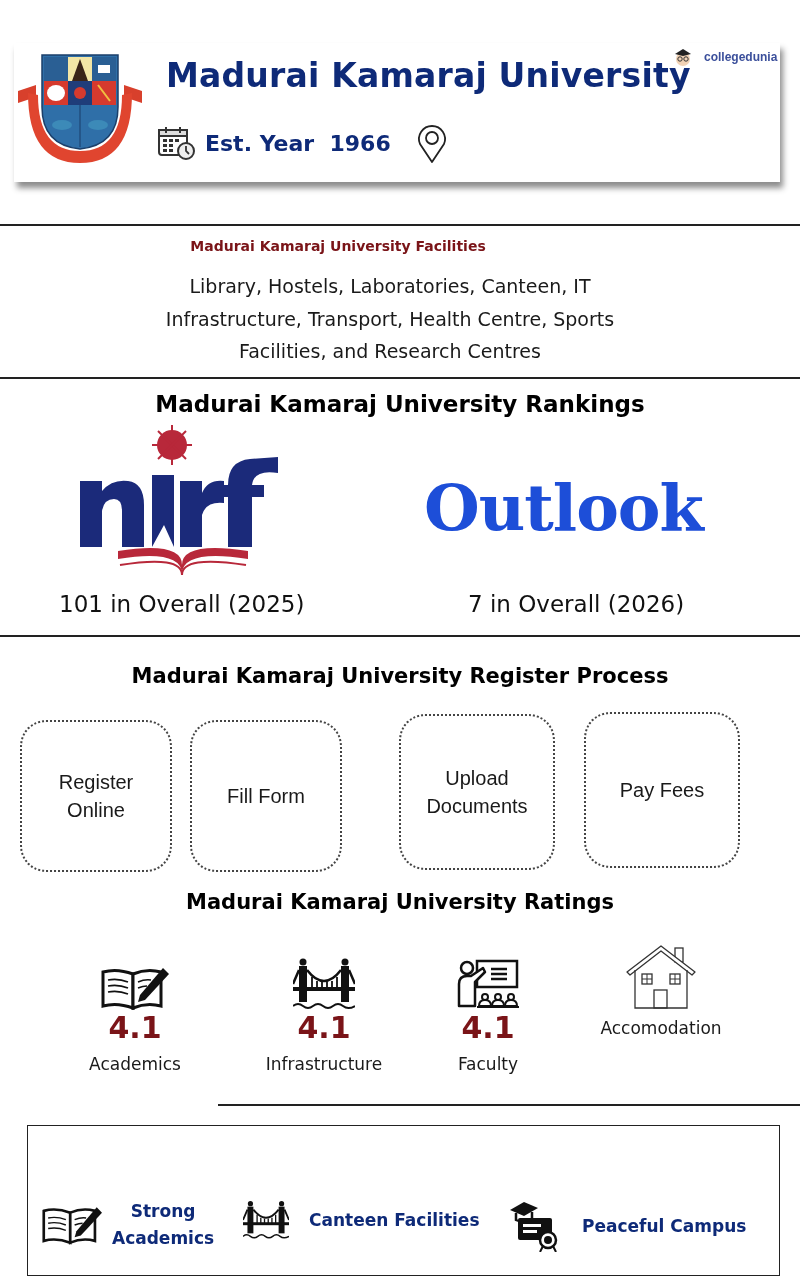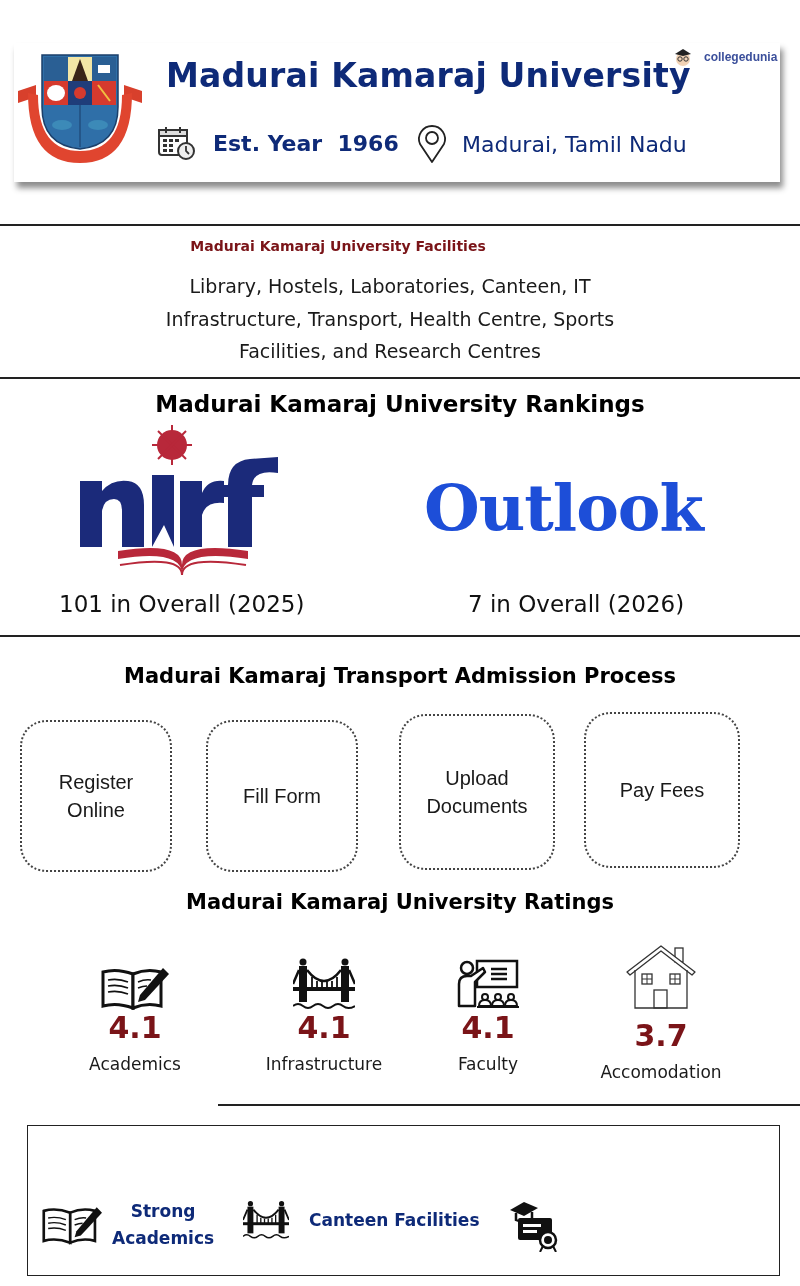--- a/index.html
+++ b/index.html
@@ -11,21 +11,21 @@
     position: absolute; left: 14px; top: 43px; width: 766px; height: 139px;
     background: #fff; box-shadow: 3px 6px 6px rgba(0,0,0,0.45);
   }
   .uni-logo { position: absolute; left: 14px; top: 45px; width: 132px; height: 120px; }
   .uni-title {
     position: absolute; left: 166px; top: 56px; font-size: 33px; font-weight: bold;
     color: #0e2a78; letter-spacing: 0.2px; white-space: nowrap;
   }
   .brand { position: absolute; left: 673px; top: 46px; display: flex; align-items: center; gap: 11px; }
   .brand-text { font-family: "Liberation Sans", sans-serif; font-size: 12px; color: #3b4f9b; font-weight: bold; }
-  .est-row { position: absolute; left: 157px; top: 125px; display: flex; align-items: center; gap: 16px; }
+  .est-row { position: absolute; left: 157px; top: 125px; display: flex; align-items: center; gap: 8px; }
   .est-text { font-size: 22px; font-weight: bold; color: #0e2a78; white-space: pre; }
   .loc-row { position: absolute; left: 416px; top: 124px; display: flex; align-items: center; gap: 14px; }
   .loc-text { font-size: 22px; color: #0e2a78; }
 
   .hline { position: absolute; left: 0; height: 1.5px; background: #222; }
 
   
   .fac-title {
     position: absolute; left: 0; width: 676px; top: 238px; text-align: center;
     font-size: 14px; font-weight: bold; color: #7a1418;
@@ -132,21 +132,20 @@
     <path d="M29 21 L29 26 L32 29" fill="none" stroke="#333" stroke-width="1.8"></path>
   </svg>
   <span class="est-text">Est. Year  1966</span>
 </div>
 
 <div class="loc-row">
   <svg width="32" height="40" viewBox="0 0 32 40">
     <path d="M16 38 L4 20 A13 13 0 1 1 28 20 Z" fill="none" stroke="#222" stroke-width="1.8" stroke-linejoin="round"></path>
     <circle cx="16" cy="14" r="6" fill="none" stroke="#222" stroke-width="1.8"></circle>
   </svg>
-  <span class="loc-text">Madurai, Tamil Nadu</span>
 </div>
 
 <div class="hline" style="top:224px; width:800px;"></div>
 
 <div class="fac-title">Madurai Kamaraj University Facilities</div>
 <div class="fac-body">Library, Hostels, Laboratories, Canteen, IT Infrastructure, Transport, Health Centre, Sports Facilities, and Research Centres</div>
 
 <div class="hline" style="top:377px; width:800px;"></div>
 
 <div class="section-title" style="top:391px; font-size:23px;">Madurai Kamaraj University Rankings</div>
@@ -172,25 +171,25 @@
     <path d="M42 140 Q104 130 104 150 Q104 130 168 140" fill="none" stroke="#b8283a" stroke-width="2"></path>
   </svg>
 </div>
 <div class="rank-text" style="left:59px; top:591px;">101 in Overall (2025)</div>
 
 <div class="outlook">Outlook</div>
 <div class="rank-text" style="left:468px; top:591px;">7 in Overall (2026)</div>
 
 <div class="hline" style="top:635px; width:800px;"></div>
 
-<div class="section-title" style="top:664px; font-size:21px;">Madurai Kamaraj Transport Admission Process</div>
+<div class="section-title" style="top:664px; font-size:21px;">Madurai Kamaraj University Register Process</div>
 
 <div class="step" style="left:20px; top:720px;">Register
 Online</div>
-<div class="step" style="left:206px; top:720px;">Fill Form</div>
+<div class="step" style="left:190px; top:720px;">Fill Form</div>
 <div class="step" style="left:399px; top:714px; width:156px; height:156px;">Upload
 Documents</div>
 <div class="step" style="left:584px; top:712px; width:156px; height:156px;">Pay Fees</div>
 
 <div class="section-title" style="top:890px; font-size:21px;">Madurai Kamaraj University Ratings</div>
 
 <div class="rating" style="left:45px; top:948px;">
   <div class="rating-icon">
     <svg width="68" height="44" viewBox="0 0 68 44">
       <path d="M2 6 Q16 2 32 8 L32 42 Q16 36 2 40 Z" fill="#fff" stroke="#111" stroke-width="3"></path>
@@ -268,21 +267,20 @@
       <path d="M10 26 L10 64 L62 64 L62 26" fill="none" stroke="#333" stroke-width="1.3"></path>
       <rect x="17" y="30" width="10" height="10" fill="none" stroke="#333" stroke-width="1.3"></rect>
       <line x1="22" y1="30" x2="22" y2="40" stroke="#333" stroke-width="1"></line>
         <line x1="17" y1="35" x2="27" y2="35" stroke="#333" stroke-width="1"></line>
       <rect x="45" y="30" width="10" height="10" fill="none" stroke="#333" stroke-width="1.3"></rect>
       <line x1="50" y1="30" x2="50" y2="40" stroke="#333" stroke-width="1"></line>
         <line x1="45" y1="35" x2="55" y2="35" stroke="#333" stroke-width="1"></line>
       <rect x="29" y="46" width="13" height="18" fill="none" stroke="#333" stroke-width="1.3"></rect>
     </svg>
   </div>
-  <div class="rating-value" style="margin-top:8px;">3.7</div>
   <div class="rating-label">Accomodation</div>
 </div>
 
 <div class="hline" style="top:1104px; left:218px; width:582px;"></div>
 
 <div class="why-box">
 
   <div class="why-item" style="left:14px; top:72px;">
     <svg width="60" height="40" viewBox="0 0 68 44">
       <path d="M2 6 Q16 2 32 8 L32 42 Q16 36 2 40 Z" fill="#fff" stroke="#111" stroke-width="3"></path>
@@ -326,14 +324,15 @@
     <svg width="62" height="52" viewBox="0 0 62 52">
       <path d="M6 10 L20 2 L34 8 L20 16 Z" fill="#111"></path>
       <path d="M12 13 L12 20 Q20 24 28 20 L28 12" fill="none" stroke="#111" stroke-width="2.5"></path>
       <rect x="14" y="18" width="34" height="22" rx="2" fill="#111"></rect>
       <rect x="19" y="24" width="18" height="3" fill="#fff"></rect>
         <rect x="19" y="30" width="14" height="3" fill="#fff"></rect>
       <circle cx="44" cy="40" r="8" fill="#fff" stroke="#111" stroke-width="2.5"></circle>
       <circle cx="44" cy="40" r="4" fill="#111"></circle>
       <path d="M39 46 L36 52 M49 46 L52 52" stroke="#111" stroke-width="2"></path>
     </svg>
+    <span class="why-label" style="margin-left:6px;">Peaceful Campus</span>
   </div>
 </div>
 
 </body></html>

